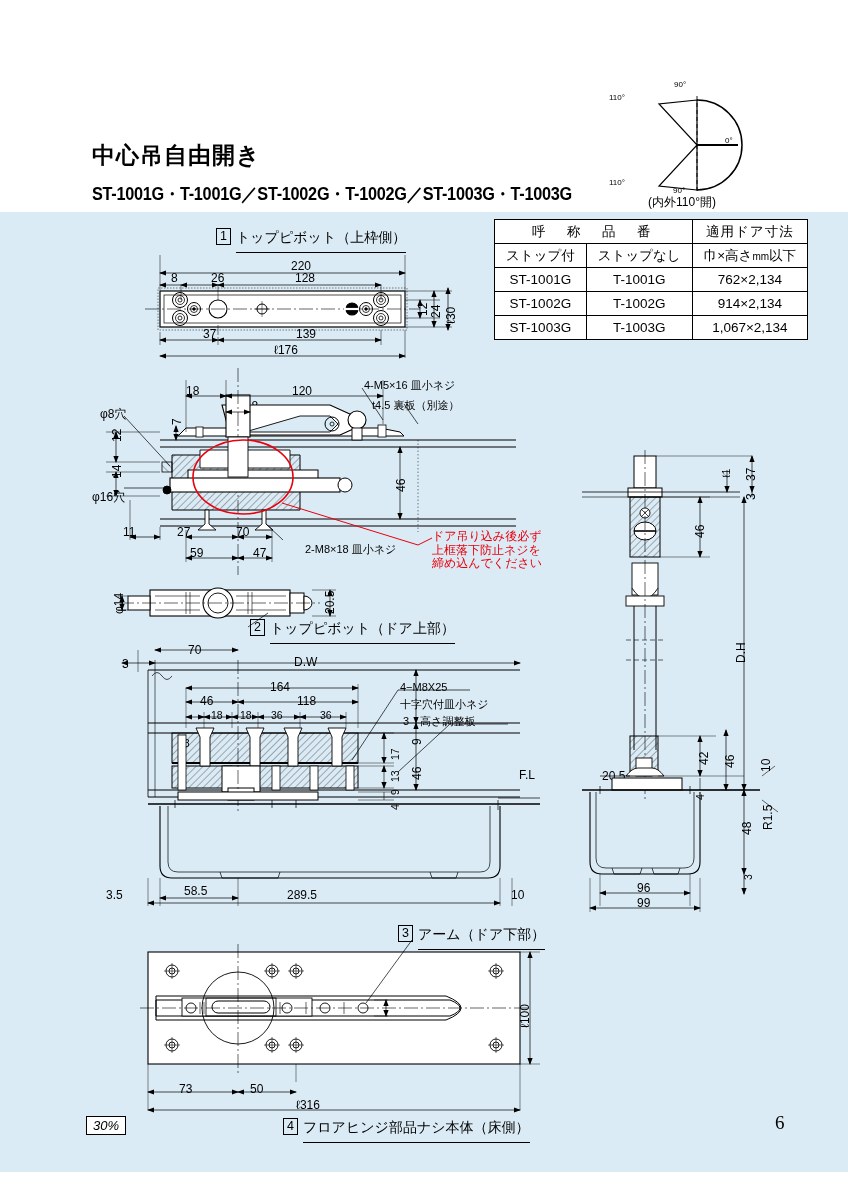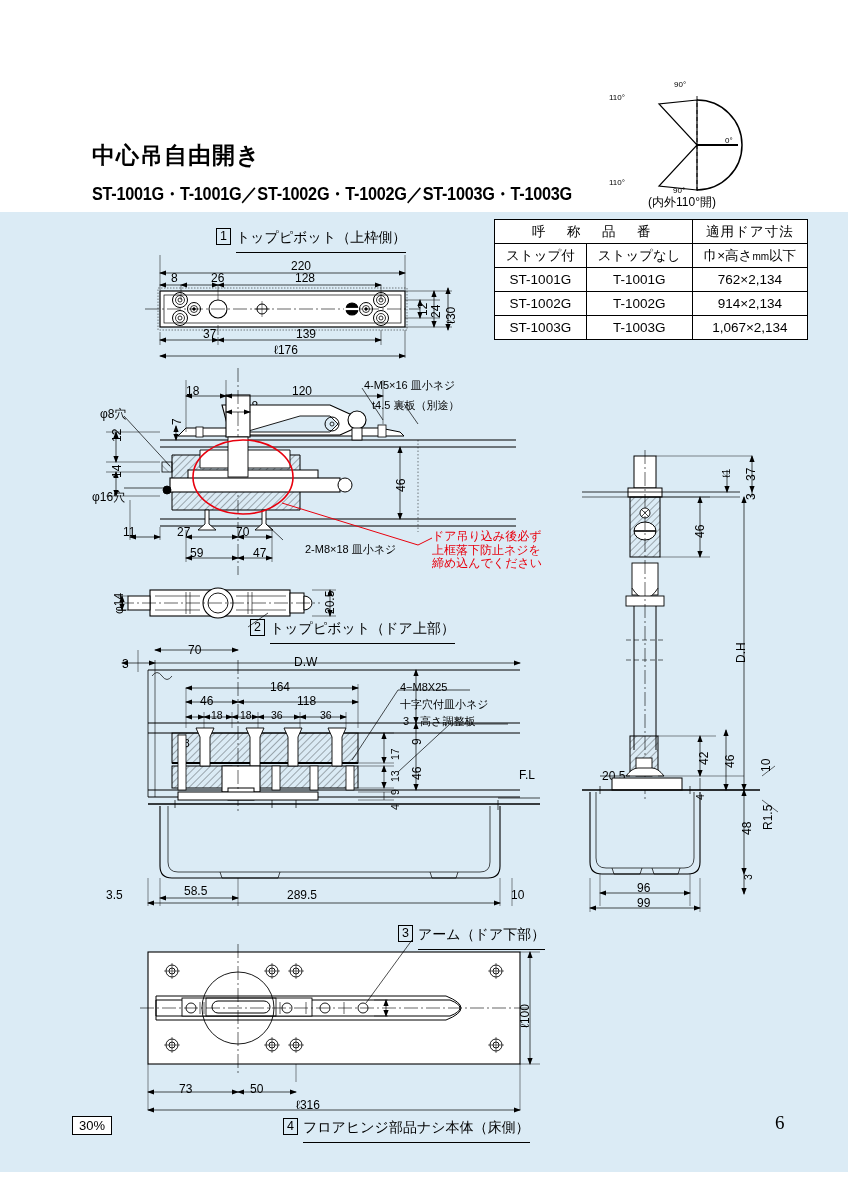--- a/index.html
+++ b/index.html
@@ -61,22 +61,22 @@
     position:absolute;color:#e8000d;font-size:12px;line-height:13.5px;
     white-space:nowrap;
   }
 
   
   svg.draw{position:absolute;left:0;top:0;width:848px;height:1200px;
     pointer-events:none;}
 
   
   .pct{
-    position:absolute;left:72px;top:1116px;border:1.2px solid #000;
-    padding:1px 6px;font-size:13px;background:#fff;
+    position:absolute;left:86px;top:1116px;border:1.2px solid #000;
+    padding:1px 6px;font-size:13px;background:#fff;font-style:italic;
   }
   .pageno{position:absolute;left:775px;top:1112px;font-size:19px;
     font-family:"Liberation Serif","DejaVu Serif",serif;}
 
   .angle-cap{position:absolute;font-size:12px;white-space:nowrap;}
   .angle-lbl{position:absolute;font-size:8px;white-space:nowrap;}
 </style>
 </head>
 <body>
 

